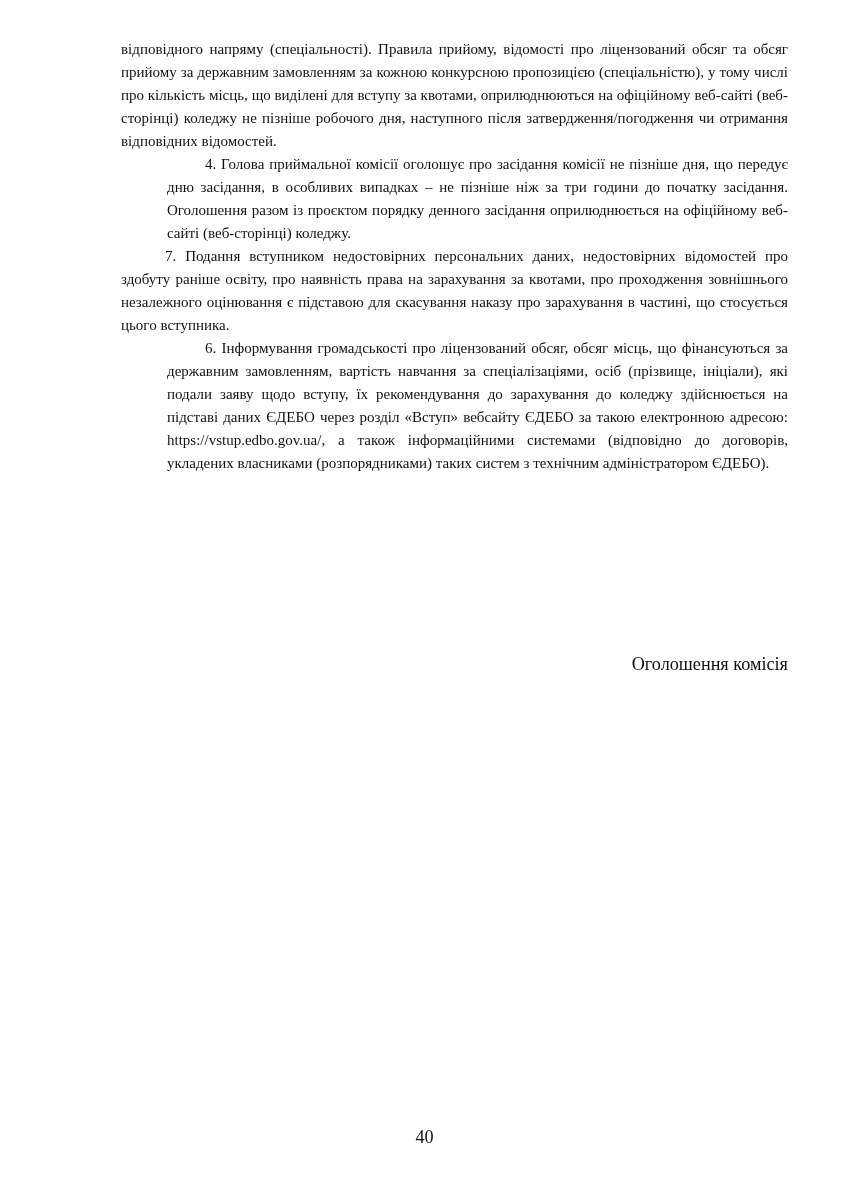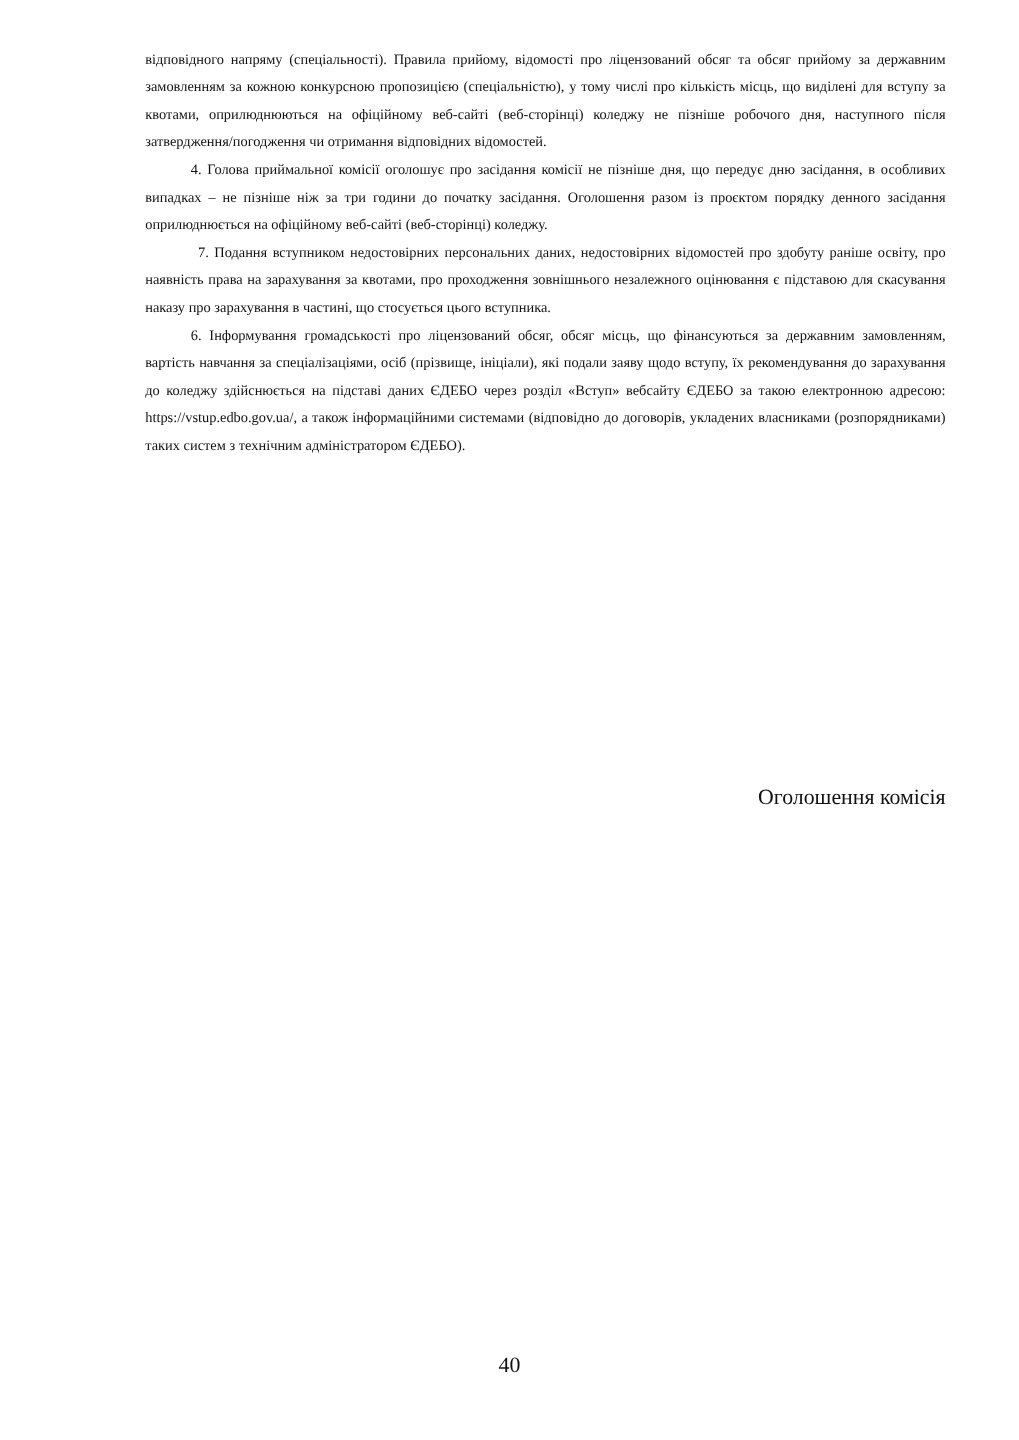--- a/index.html
+++ b/index.html
@@ -13,30 +13,31 @@
       position: relative;
       overflow: hidden;
       font-family: "Liberation Serif", "DejaVu Serif", serif;
       color: #111111;
     }
     .page {
       position: absolute;
       left: 121px;
       top: 38px;
       width: 667px;
-      font-size: 12px;
+      font-size: 15px;
       line-height: 23px;
     }
     .para {
       margin: 0;
       text-align: justify;
       text-align-last: left;
     }
     .para.indent {
       text-indent: 38px;
+      margin-left: 46px;
     }
     .para.indent5 {
       text-indent: 44px;
     }
     .signature {
       position: absolute;
       right: 61px;
       top: 653px;
       font-size: 18.2px;
       line-height: 23px;

